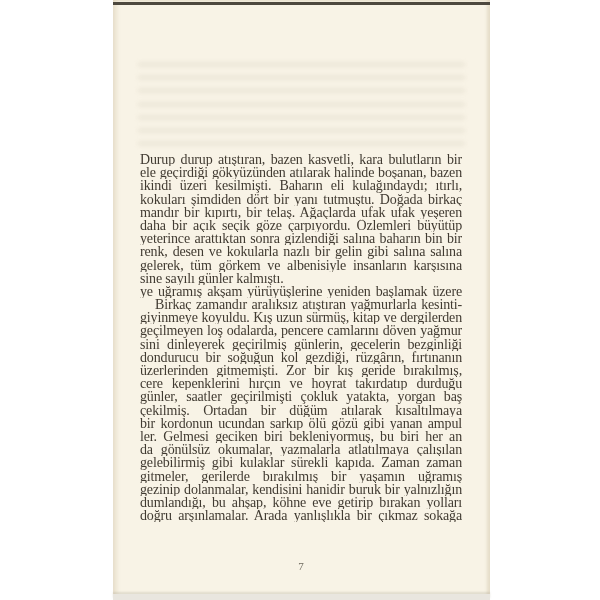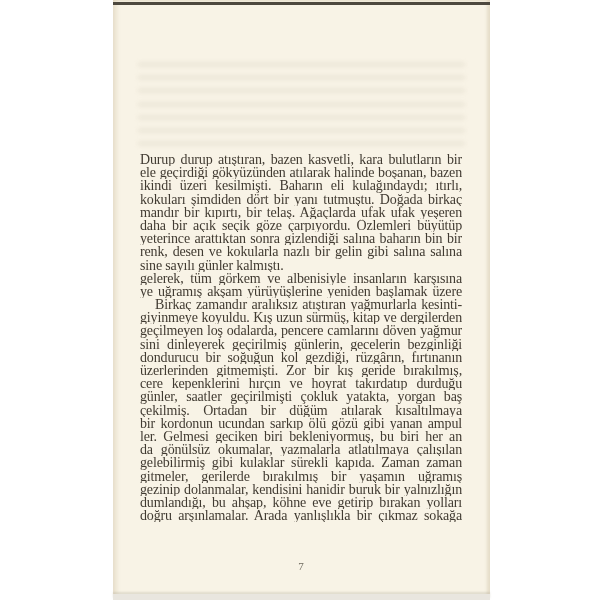--- a/index.html
+++ b/index.html
@@ -99,22 +99,22 @@
   <div class="text-block">
     <div>
       <div class="line">Durup durup atıştıran, bazen kasvetli, kara bulutların bir anda</div>
       <div class="line">ele geçirdiği gökyüzünden atılarak halinde boşanan, bazen</div>
       <div class="line">ikindi üzeri kesilmişti. Baharın eli kulağındaydı; ıtırlı, baharatlı</div>
       <div class="line">kokuları şimdiden dört bir yanı tutmuştu. Doğada birkaç za-</div>
       <div class="line">mandır bir kıpırtı, bir telaş. Ağaçlarda ufak ufak yeşeren yaprak-</div>
       <div class="line">daha bir açık seçik göze çarpıyordu. Özlemleri büyütüp kendini</div>
       <div class="line">yeterince arattıktan sonra gizlendiği salına baharın bin bir</div>
       <div class="line">renk, desen ve kokularla nazlı bir gelin gibi salına salına çıkıp</div>
+      <div class="line">gelerek, tüm görkem ve albenisiyle insanların karşısına dikilme-</div>
       <div class="line para-end">sine sayılı günler kalmıştı.</div>
-      <div class="line">gelerek, tüm görkem ve albenisiyle insanların karşısına dikilme-</div>
     </div>
     <div>
       <div class="line">ye uğramış akşam yürüyüşlerine yeniden başlamak üzere</div>
       <div class="line indent-first">Birkaç zamandır aralıksız atıştıran yağmurlarla kesinti-</div>
       <div class="line">giyinmeye koyuldu. Kış uzun sürmüş, kitap ve dergilerden</div>
       <div class="line">geçilmeyen loş odalarda, pencere camlarını döven yağmur se-</div>
       <div class="line">sini dinleyerek geçirilmiş günlerin, gecelerin bezginliği henüz</div>
       <div class="line">dondurucu bir soğuğun kol gezdiği, rüzgârın, fırtınanın pen-</div>
       <div class="line">üzerlerinden gitmemişti. Zor bir kış geride bırakılmış, dışarıda</div>
       <div class="line">cere kepenklerini hırçın ve hoyrat takırdatıp durduğu keyifsiz</div>

